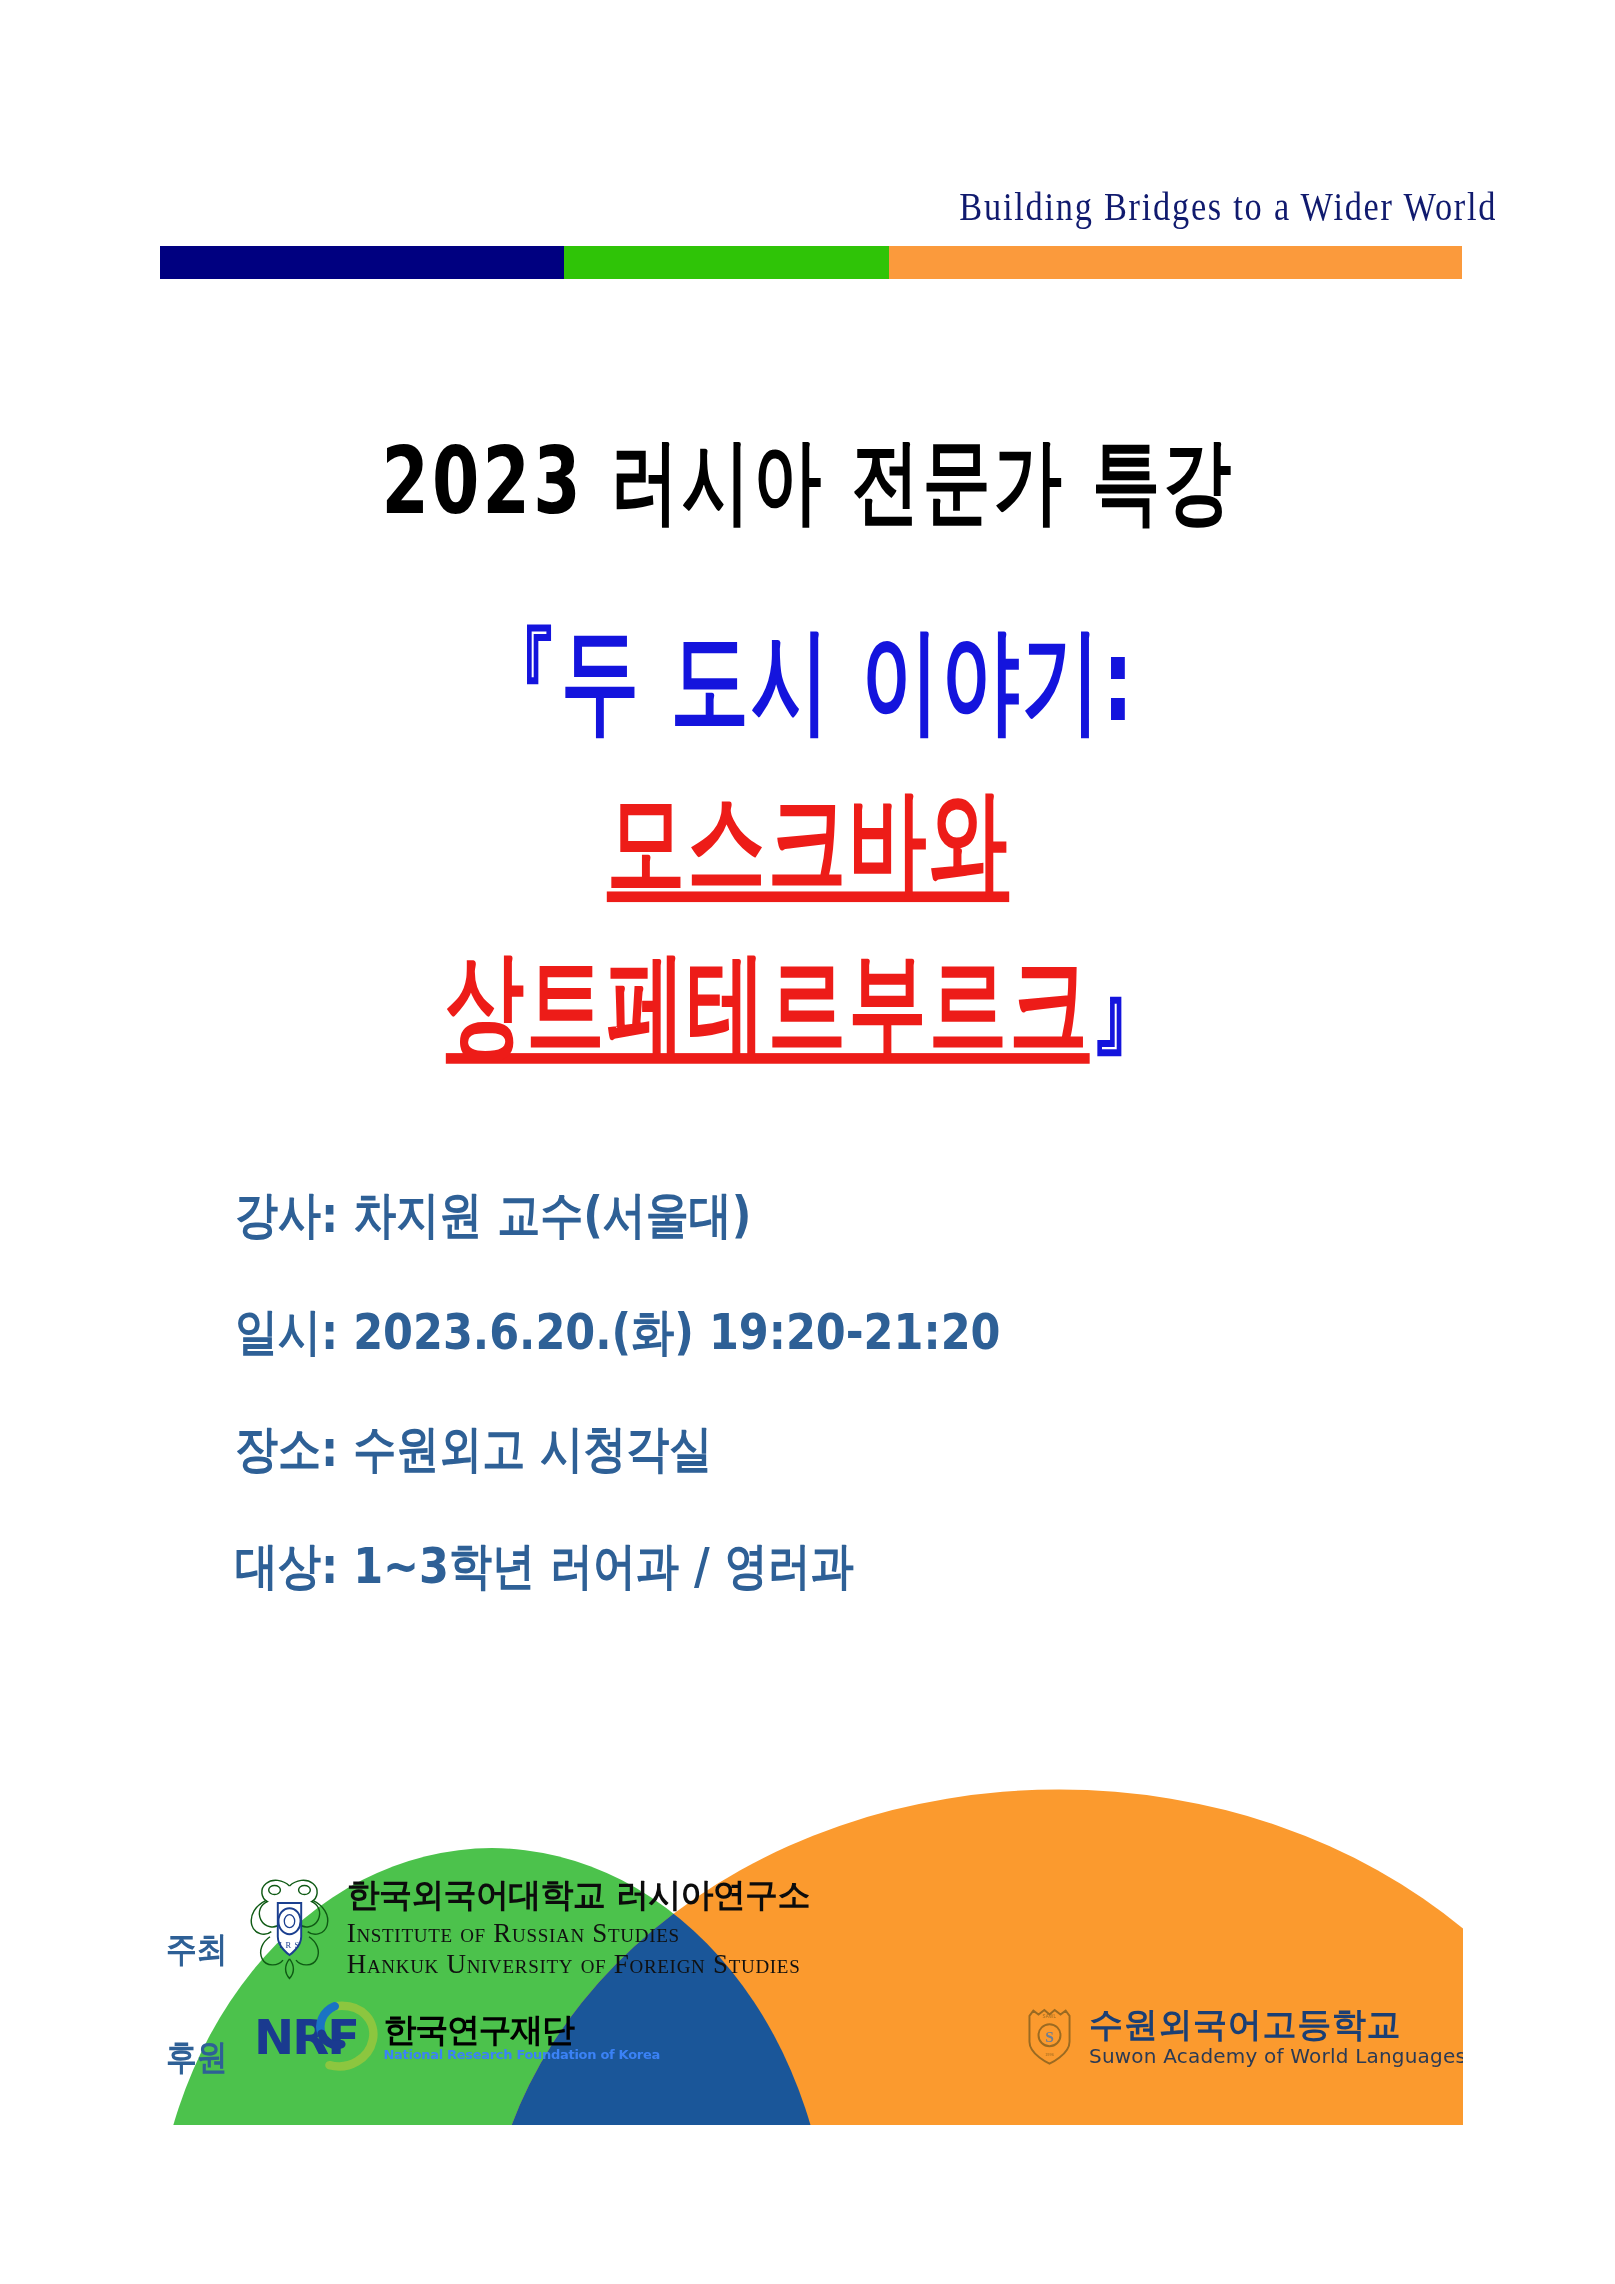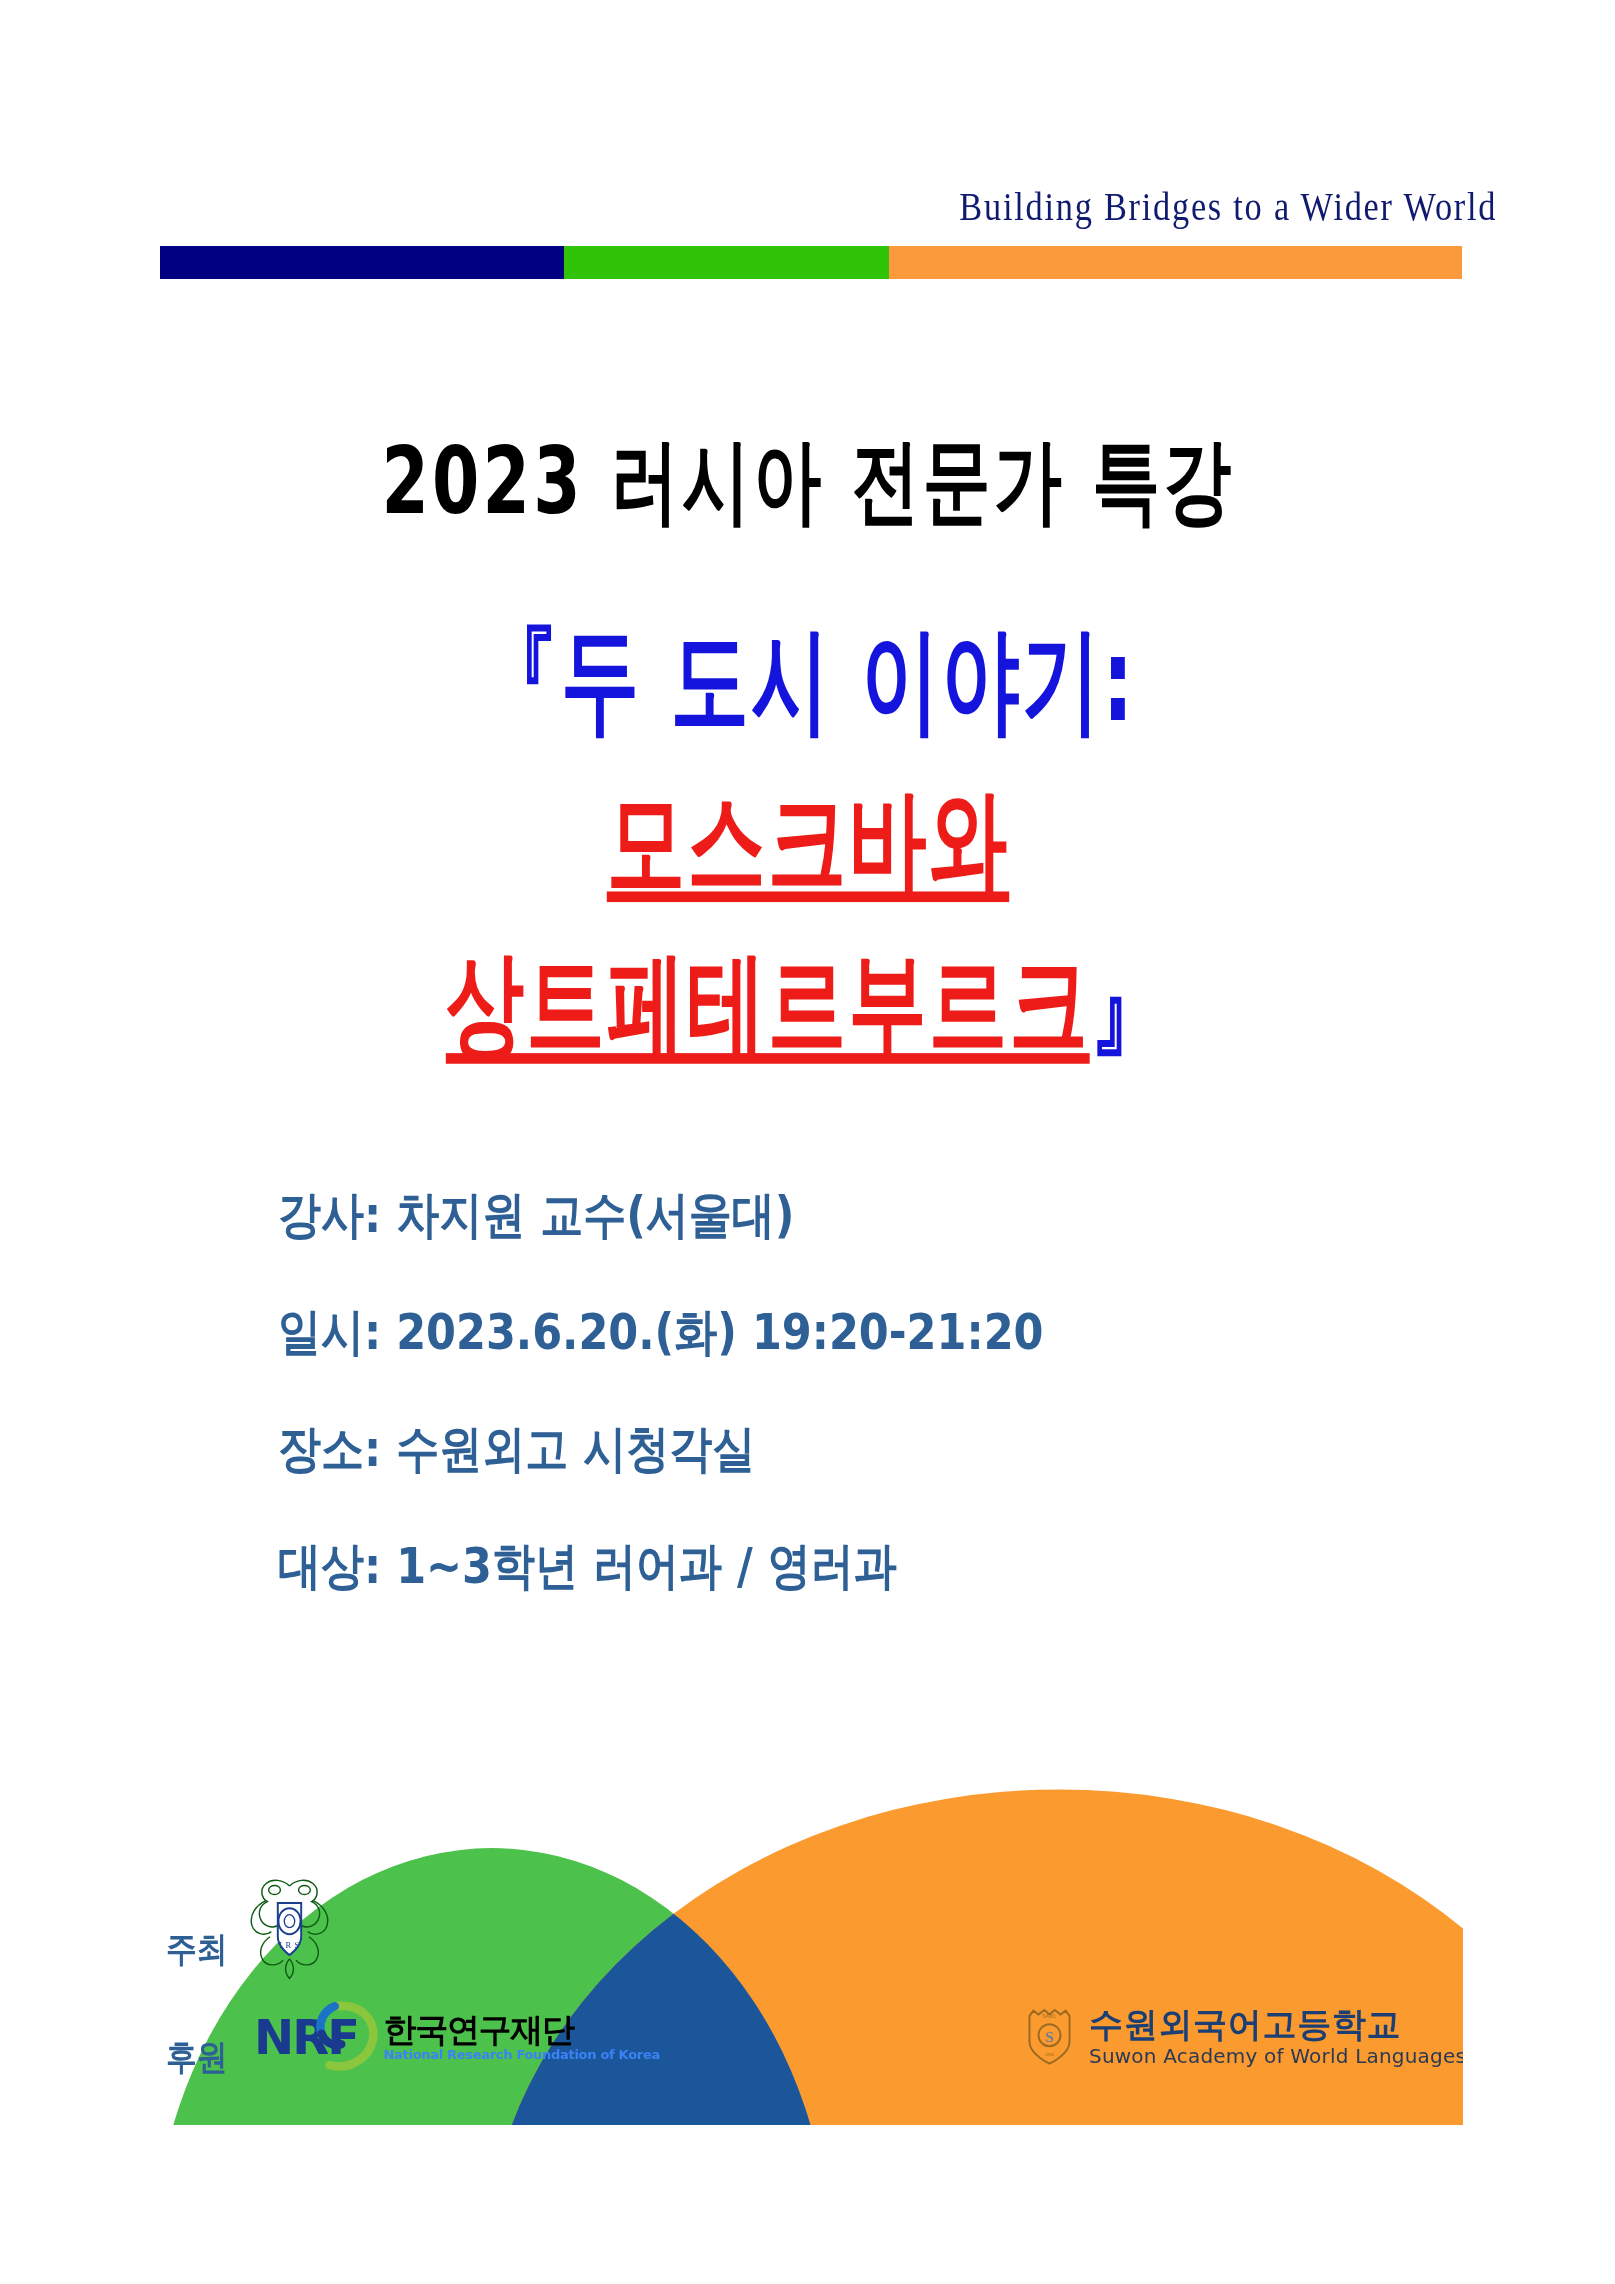--- a/index.html
+++ b/index.html
@@ -88,21 +88,20 @@
   .sub-blue { color: #1414dd; }
   .sub-red  { color: #ed1c18; text-decoration: underline; text-decoration-thickness: 9px; text-underline-offset: 7.8px; }
   .bracket-blue { color: #1414dd; text-decoration: none; display: inline-block; }
 
   
   .details {
     position: absolute;
     left: 235px;
     top: 1157px;
     width: 1108px;
-    margin-left: 43px;
   }
   .detail-row {
     font-family: "DejaVu Sans", sans-serif;
     font-weight: 700;
     font-size: 50px;
     line-height: 117px;
     color: #2e6096;
     white-space: nowrap;
     transform: scaleX(0.86);
     transform-origin: left center;
@@ -294,20 +293,25 @@
           <path d="M100 96 C112 104 118 118 112 130 C106 142 88 142 80 132"></path>
           <path d="M70 130 C62 140 62 152 70 160 C78 152 78 140 70 130"></path>
           <ellipse cx="47" cy="24" rx="9" ry="7"></ellipse>
           <ellipse cx="93" cy="24" rx="9" ry="7"></ellipse>
         </g>
         <path d="M52 44 L88 44 L88 96 C88 112 70 124 70 124 C70 124 52 112 52 96 Z" fill="#ffffff" stroke="#1b3f8f" stroke-width="3"></path>
         <ellipse cx="70" cy="72" rx="17" ry="20" fill="none" stroke="#1b3f8f" stroke-width="3"></ellipse>
         <ellipse cx="70" cy="72" rx="8" ry="10" fill="none" stroke="#1b3f8f" stroke-width="2"></ellipse>
         <text x="70" y="114" font-family="Liberation Serif, serif" font-size="13" fill="#1b3f8f" text-anchor="middle" letter-spacing="1">I R S</text>
       </svg>
+      <div class="irs-text">
+        <div class="irs-ko">한국외국어대학교 러시아연구소</div>
+        <div class="irs-en1">Institute of Russian Studies</div>
+        <div class="irs-en2">Hankuk University of Foreign Studies</div>
+      </div>
     </div>
 
     <div class="nrf-logo">
       <span class="nrf-mark">NRF</span>
       <svg class="nrf-swoosh" viewBox="0 0 96 110">
         <path d="M30 8 C74 2 94 34 88 60 C82 88 52 106 22 98" fill="none" stroke="#8cc63f" stroke-width="13" stroke-linecap="round"></path>
         <path d="M30 8 C12 16 4 34 10 50" fill="none" stroke="#1a73c4" stroke-width="13" stroke-linecap="round"></path>
         <path d="M10 50 C14 62 26 70 40 66" fill="none" stroke="#1a3a8f" stroke-width="13" stroke-linecap="round"></path>
       </svg>
       <div class="nrf-text">

